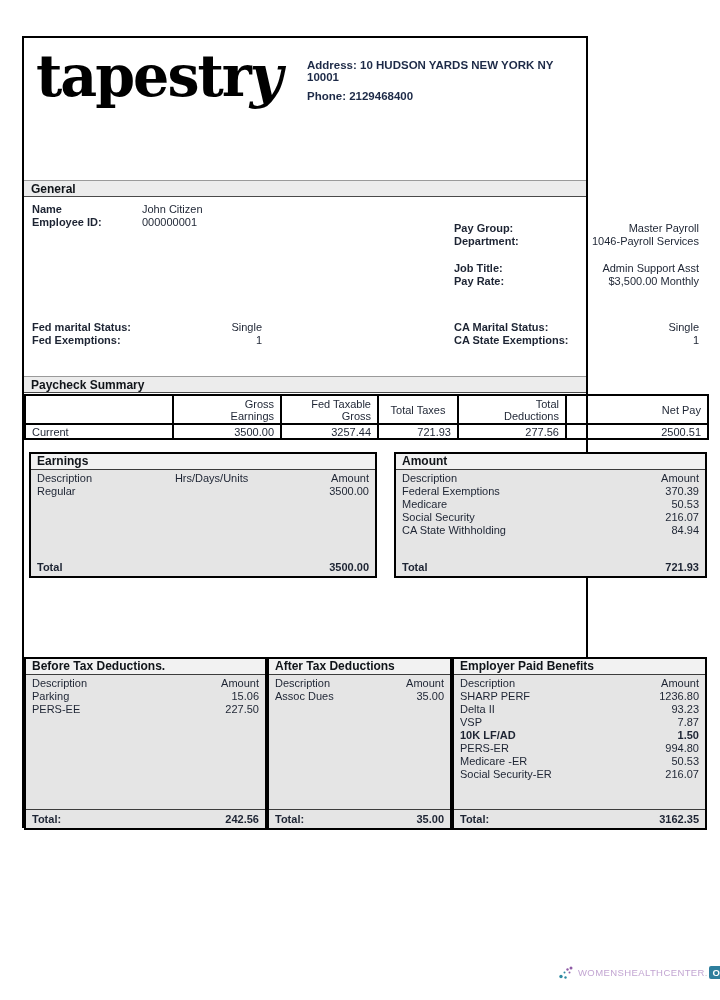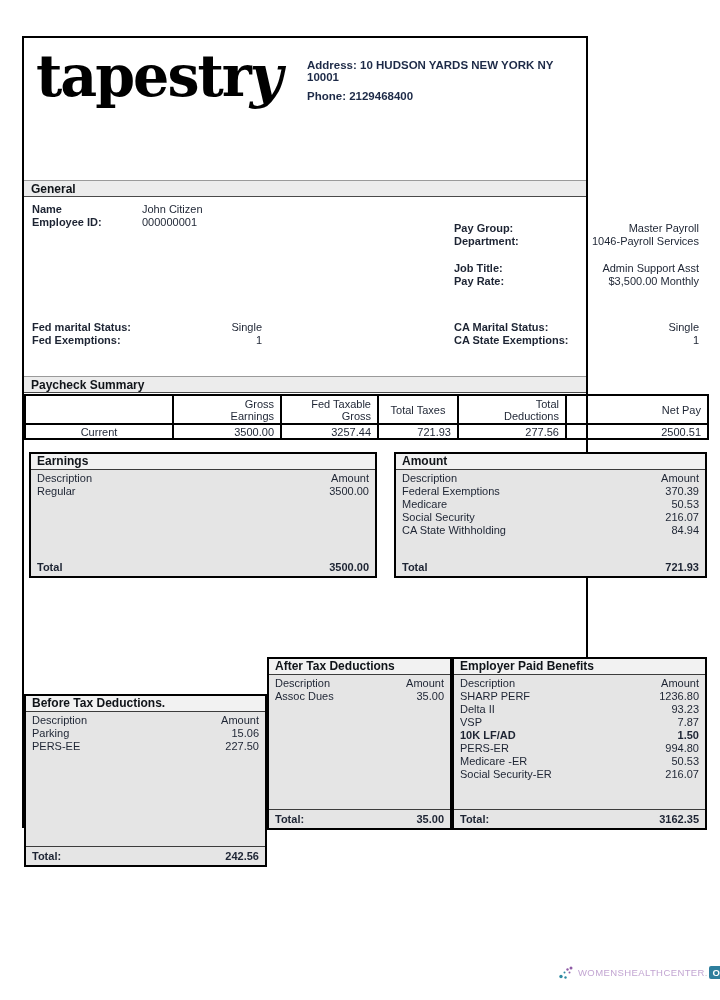--- a/index.html
+++ b/index.html
@@ -27,30 +27,30 @@
   .abs { position:absolute; }
   .kv { display:flex; justify-content:space-between; font-size:11px; line-height:13px;gap:13px; }
   .t11 { font-size:11px; line-height:13px; }
 
   
   table.summary { position:absolute; left:0px; top:356px; width:683px;
                   border-collapse:collapse; table-layout:fixed; font-size:11px; }
   table.summary td, table.summary th { border:2px solid #000; padding:0 6px; vertical-align:middle; }
   table.summary th { font-weight:normal; text-align:right; height:29px; line-height:12px; }
   table.summary td { height:15px; text-align:right; }
-  table.summary .first { text-align:center; }
+  table.summary .first { text-align:left; }
   table.summary .ctr { text-align:center; }
   .wrapcap { display:inline-block; text-align:right; }
   .w60 { max-width:62px; } .w80 { max-width:82px; } .w75 { max-width:72px; }
 
   
   .box { position:absolute; border:2px solid #000; background:#e5e5e5; }
   .box-earnings { left:5px; top:414px; width:348px; height:126px; }
   .box-taxes    { left:370px; top:414px; width:313px; height:126px; }
-  .box-before   { left:0px;   top:619px; width:243px; height:173px;margin-top:37px; }
+  .box-before   { left:0px;   top:619px; width:243px; height:173px; }
   .box-after    { left:243px; top:619px; width:185px; height:173px; }
   .box-employer { left:428px; top:619px; width:255px; height:173px; }
   .box-bar { height:16px; background:#f2f2f2; border-bottom:1px solid #3c3c3c;
              font-size:12px; font-weight:bold; padding:0 0 0 6px; line-height:15px; color:#101419; }
   .box-head { display:flex; justify-content:space-between; font-weight:normal;
               font-size:11px; line-height:13px; padding:2px 6px 0 6px; }
   .box-head .mid { flex:1; text-align:center; }
   .box-row { display:flex; justify-content:space-between; align-items:flex-start;
              font-size:11px; line-height:13px; padding:0 6px; }
   .box-row .desc { max-width:105px; }
@@ -149,20 +149,21 @@
         <td>277.56</td>
         <td>2500.51</td>
       </tr>
     </tbody>
       </table>
 
     <div class="box box-earnings">
       <div class="box-bar">Earnings</div>
       <div class="box-head">
         <span>Description</span>
+        <span class="mid">Hrs/Days/Units</span>
         <span>Amount</span>
       </div>
       <div class="box-row">
         <span>Regular</span>
         <span></span>
         <span>3500.00</span>
       </div>
       <div class="box-total">
         <span>Total</span>
         <span>3500.00</span>

